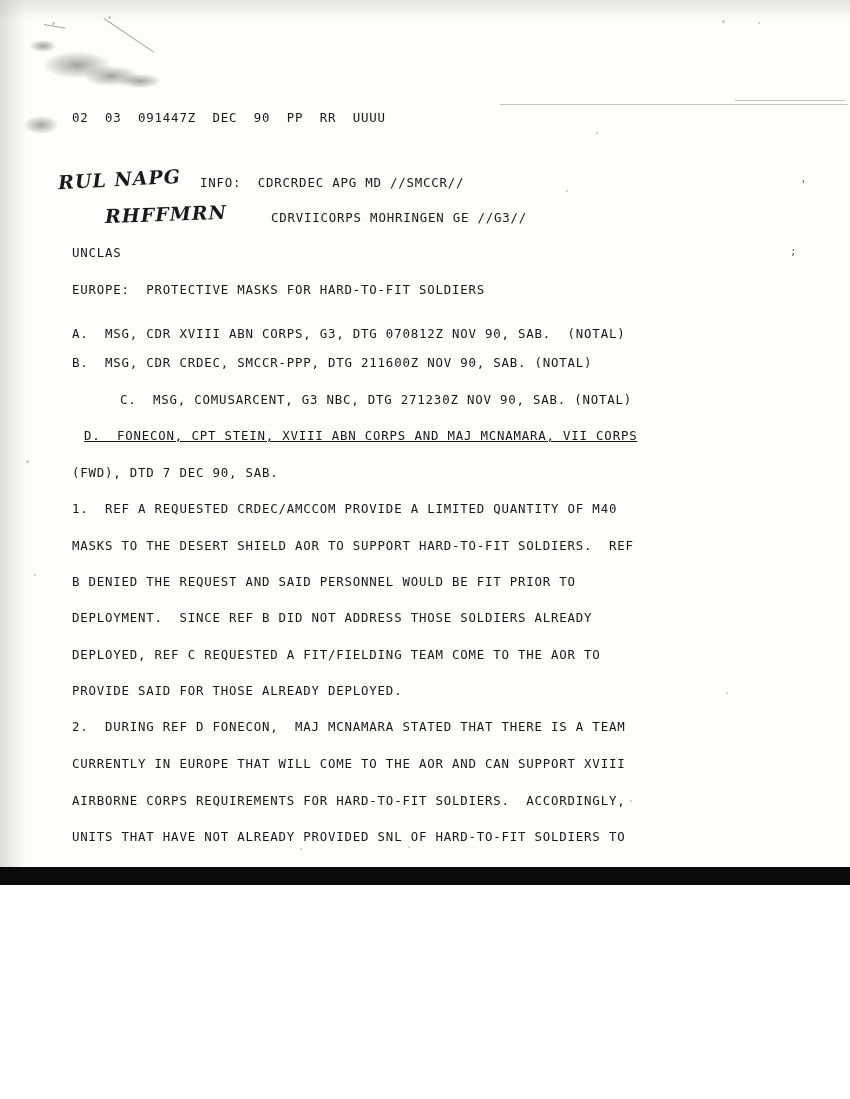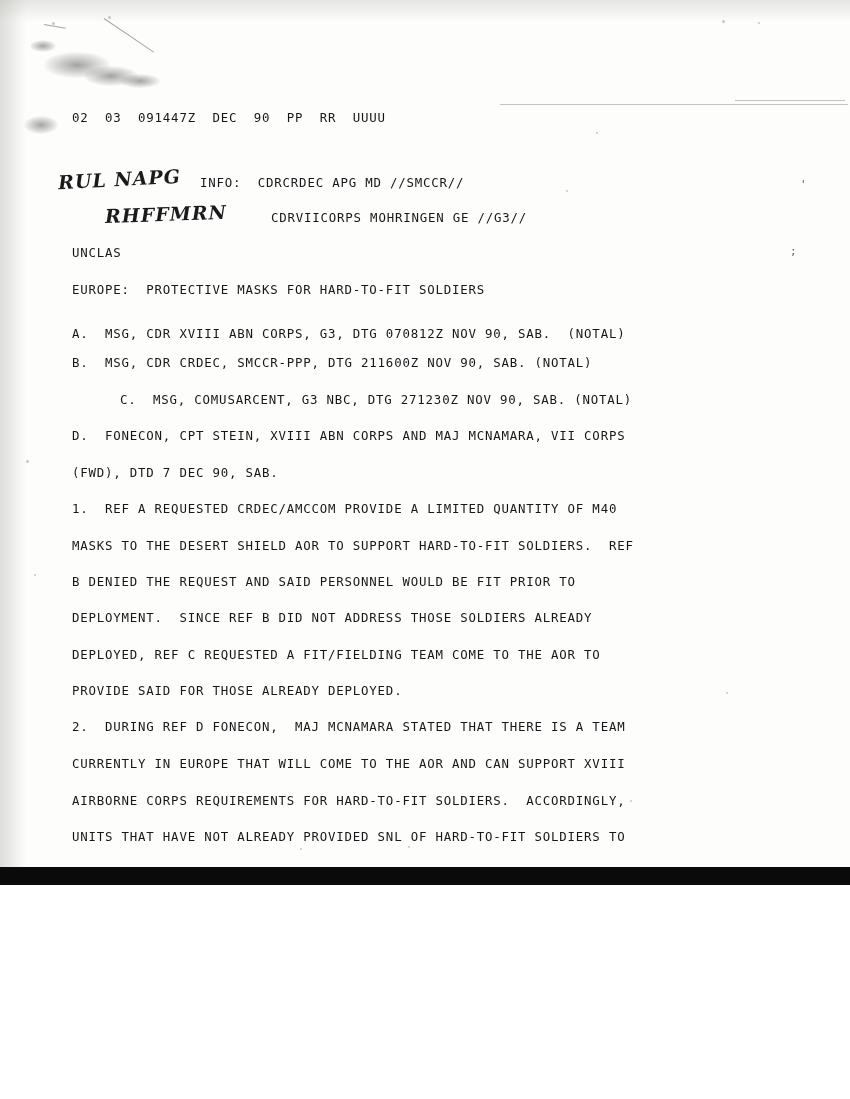--- a/index.html
+++ b/index.html
@@ -57,21 +57,21 @@
   }
 
   .l-header { position: absolute; left: 0px;  top: 0px; }
   .l-info   { position: absolute; left: 80px; top: 65px; margin-left: 48px; }
   .l-corps  { position: absolute; left: 152px;top: 100px; margin-left: 47px; }
   .l-0      { position: absolute; left: 0px;  top: 135px; }
   .l-1      { position: absolute; left: 0px;  top: 172px; }
   .l-2      { position: absolute; left: 0px;  top: 216px; }
   .l-3      { position: absolute; left: 0px;  top: 245px; }
   .l-4      { position: absolute; left: 15px;  top: 282px; margin-left: 33px; }
-  .l-5      { position: absolute; left: 0px;  top: 318px; }
+  .l-5      { position: absolute; left: 12px;  top: 318px; text-decoration: underline; }
   .l-6      { position: absolute; left: 0px;  top: 355px; }
   .l-7      { position: absolute; left: 0px;  top: 391px; }
   .l-8      { position: absolute; left: 0px;  top: 428px; text-align: center; }
   .l-9      { position: absolute; left: 0px;  top: 464px; }
   .l-10     { position: absolute; left: 0px;  top: 500px; }
   .l-11     { position: absolute; left: 0px;  top: 537px; }
   .l-12     { position: absolute; left: 0px;  top: 573px; }
   .l-13     { position: absolute; left: 0px;  top: 609px; }
   .l-14     { position: absolute; left: 0px;  top: 646px; }
   .l-15     { position: absolute; left: 0px;  top: 683px; }

